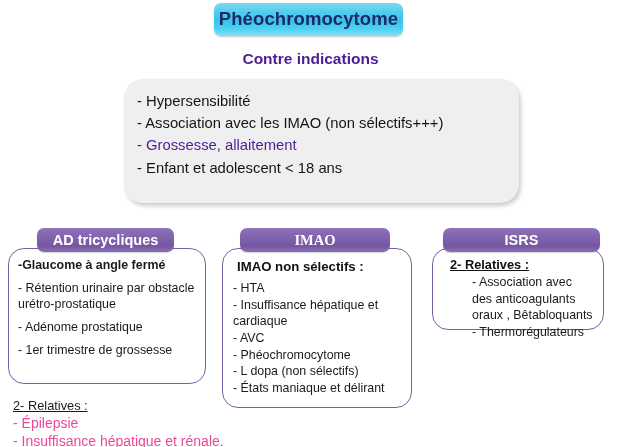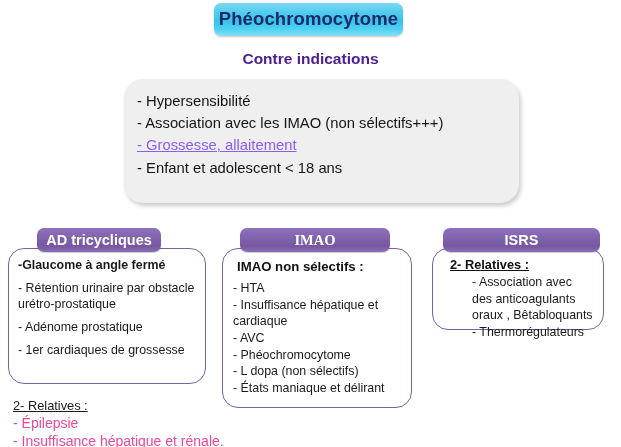--- a/index.html
+++ b/index.html
@@ -77,22 +77,21 @@
     margin-bottom: 3px;
     line-height: 1.35;
   }
   .common-box .line {
     font-size: 14.8px;
     color: #141414;
     line-height: 1.50;
     white-space: nowrap;
   }
   .common-box .line.warn {
-    color: #8b5cf6;
-    text-decoration: underline;
+    color: #4c1d95;
   }
 
   
   .class-banner {
     position: absolute;
     height: 24px;
     border-radius: 7px;
     background: linear-gradient(to bottom,
                 #8e72bb 0%,
                 #7f61ac 45%,
@@ -103,21 +102,21 @@
     justify-content: center;
     z-index: 3;
     box-shadow: 0 1px 1px rgba(0,0,0,0.18);
   }
   .class-banner span {
     font-size: 14.5px;
     font-weight: bold;
     color: #ffffff;
     line-height: 1;
   }
-  #banner-tricyclic { left: 37px;  top: 228px; width: 124px; }
+  #banner-tricyclic { left: 37px;  top: 228px; width: 137px; }
   #banner-imao      { left: 240px; top: 228px; width: 150px; font-family: Liberation Serif, serif; }
   #banner-isrs      { left: 443px; top: 228px; width: 157px; }
 
   
   .col-box {
     position: absolute;
     border: 1.6px solid #7b5fa5;
     border-radius: 16px;
     background: #ffffff;
     box-sizing: border-box;
@@ -190,21 +189,21 @@
   <div class="line">- Enfant et adolescent &lt; 18 ans</div>
 </div>
 
 <div class="class-banner" id="banner-tricyclic">
   <span>AD tricycliques</span>
 </div>
 <div class="col-box" id="box-tricyclic">
   <div class="line">-Glaucome à angle fermé</div>
   <div class="line">- Rétention urinaire par obstacle urétro-prostatique</div>
   <div class="line">- Adénome prostatique</div>
-  <div class="line">- 1er cardiaques de grossesse</div>
+  <div class="line">- 1er trimestre de grossesse</div>
 </div>
 <div class="relatives-block">
   <div class="r-heading">2- Relatives :</div>
   <div class="line">- Épilepsie</div>
   <div class="line">- Insuffisance hépatique et rénale.</div>
 </div>
 
 <div class="class-banner" id="banner-imao">
   <span>IMAO</span>
 </div>

